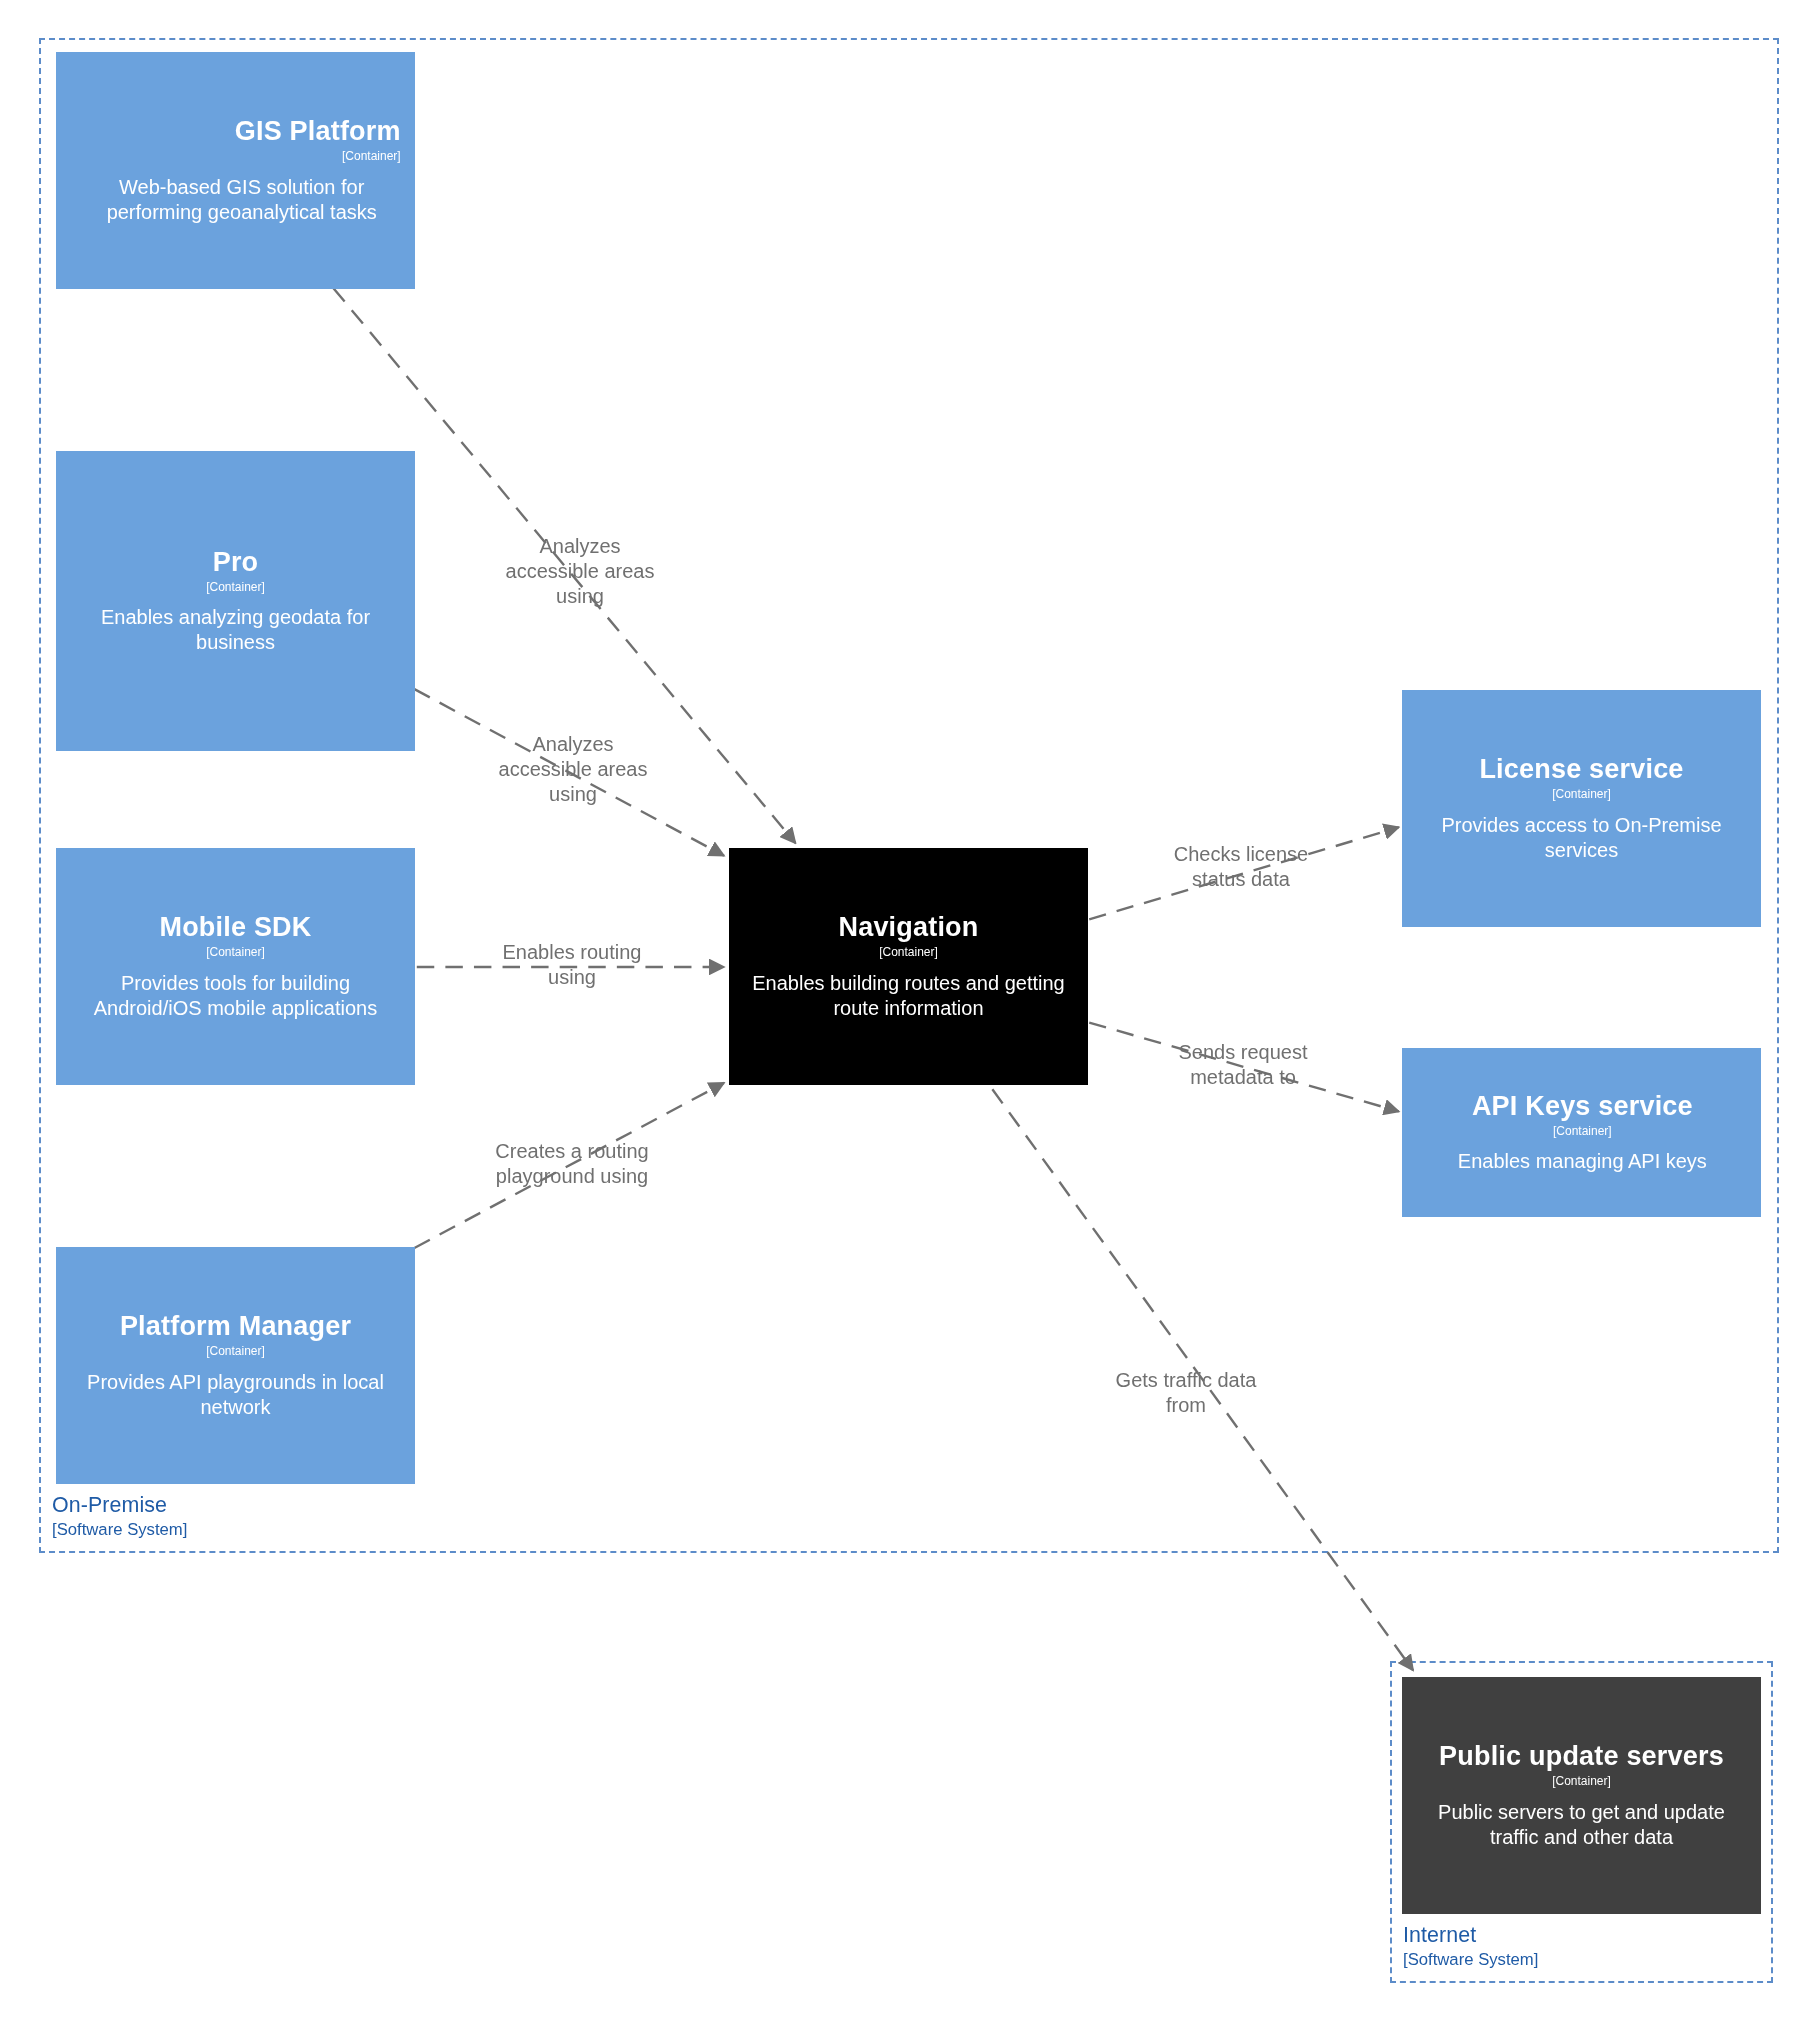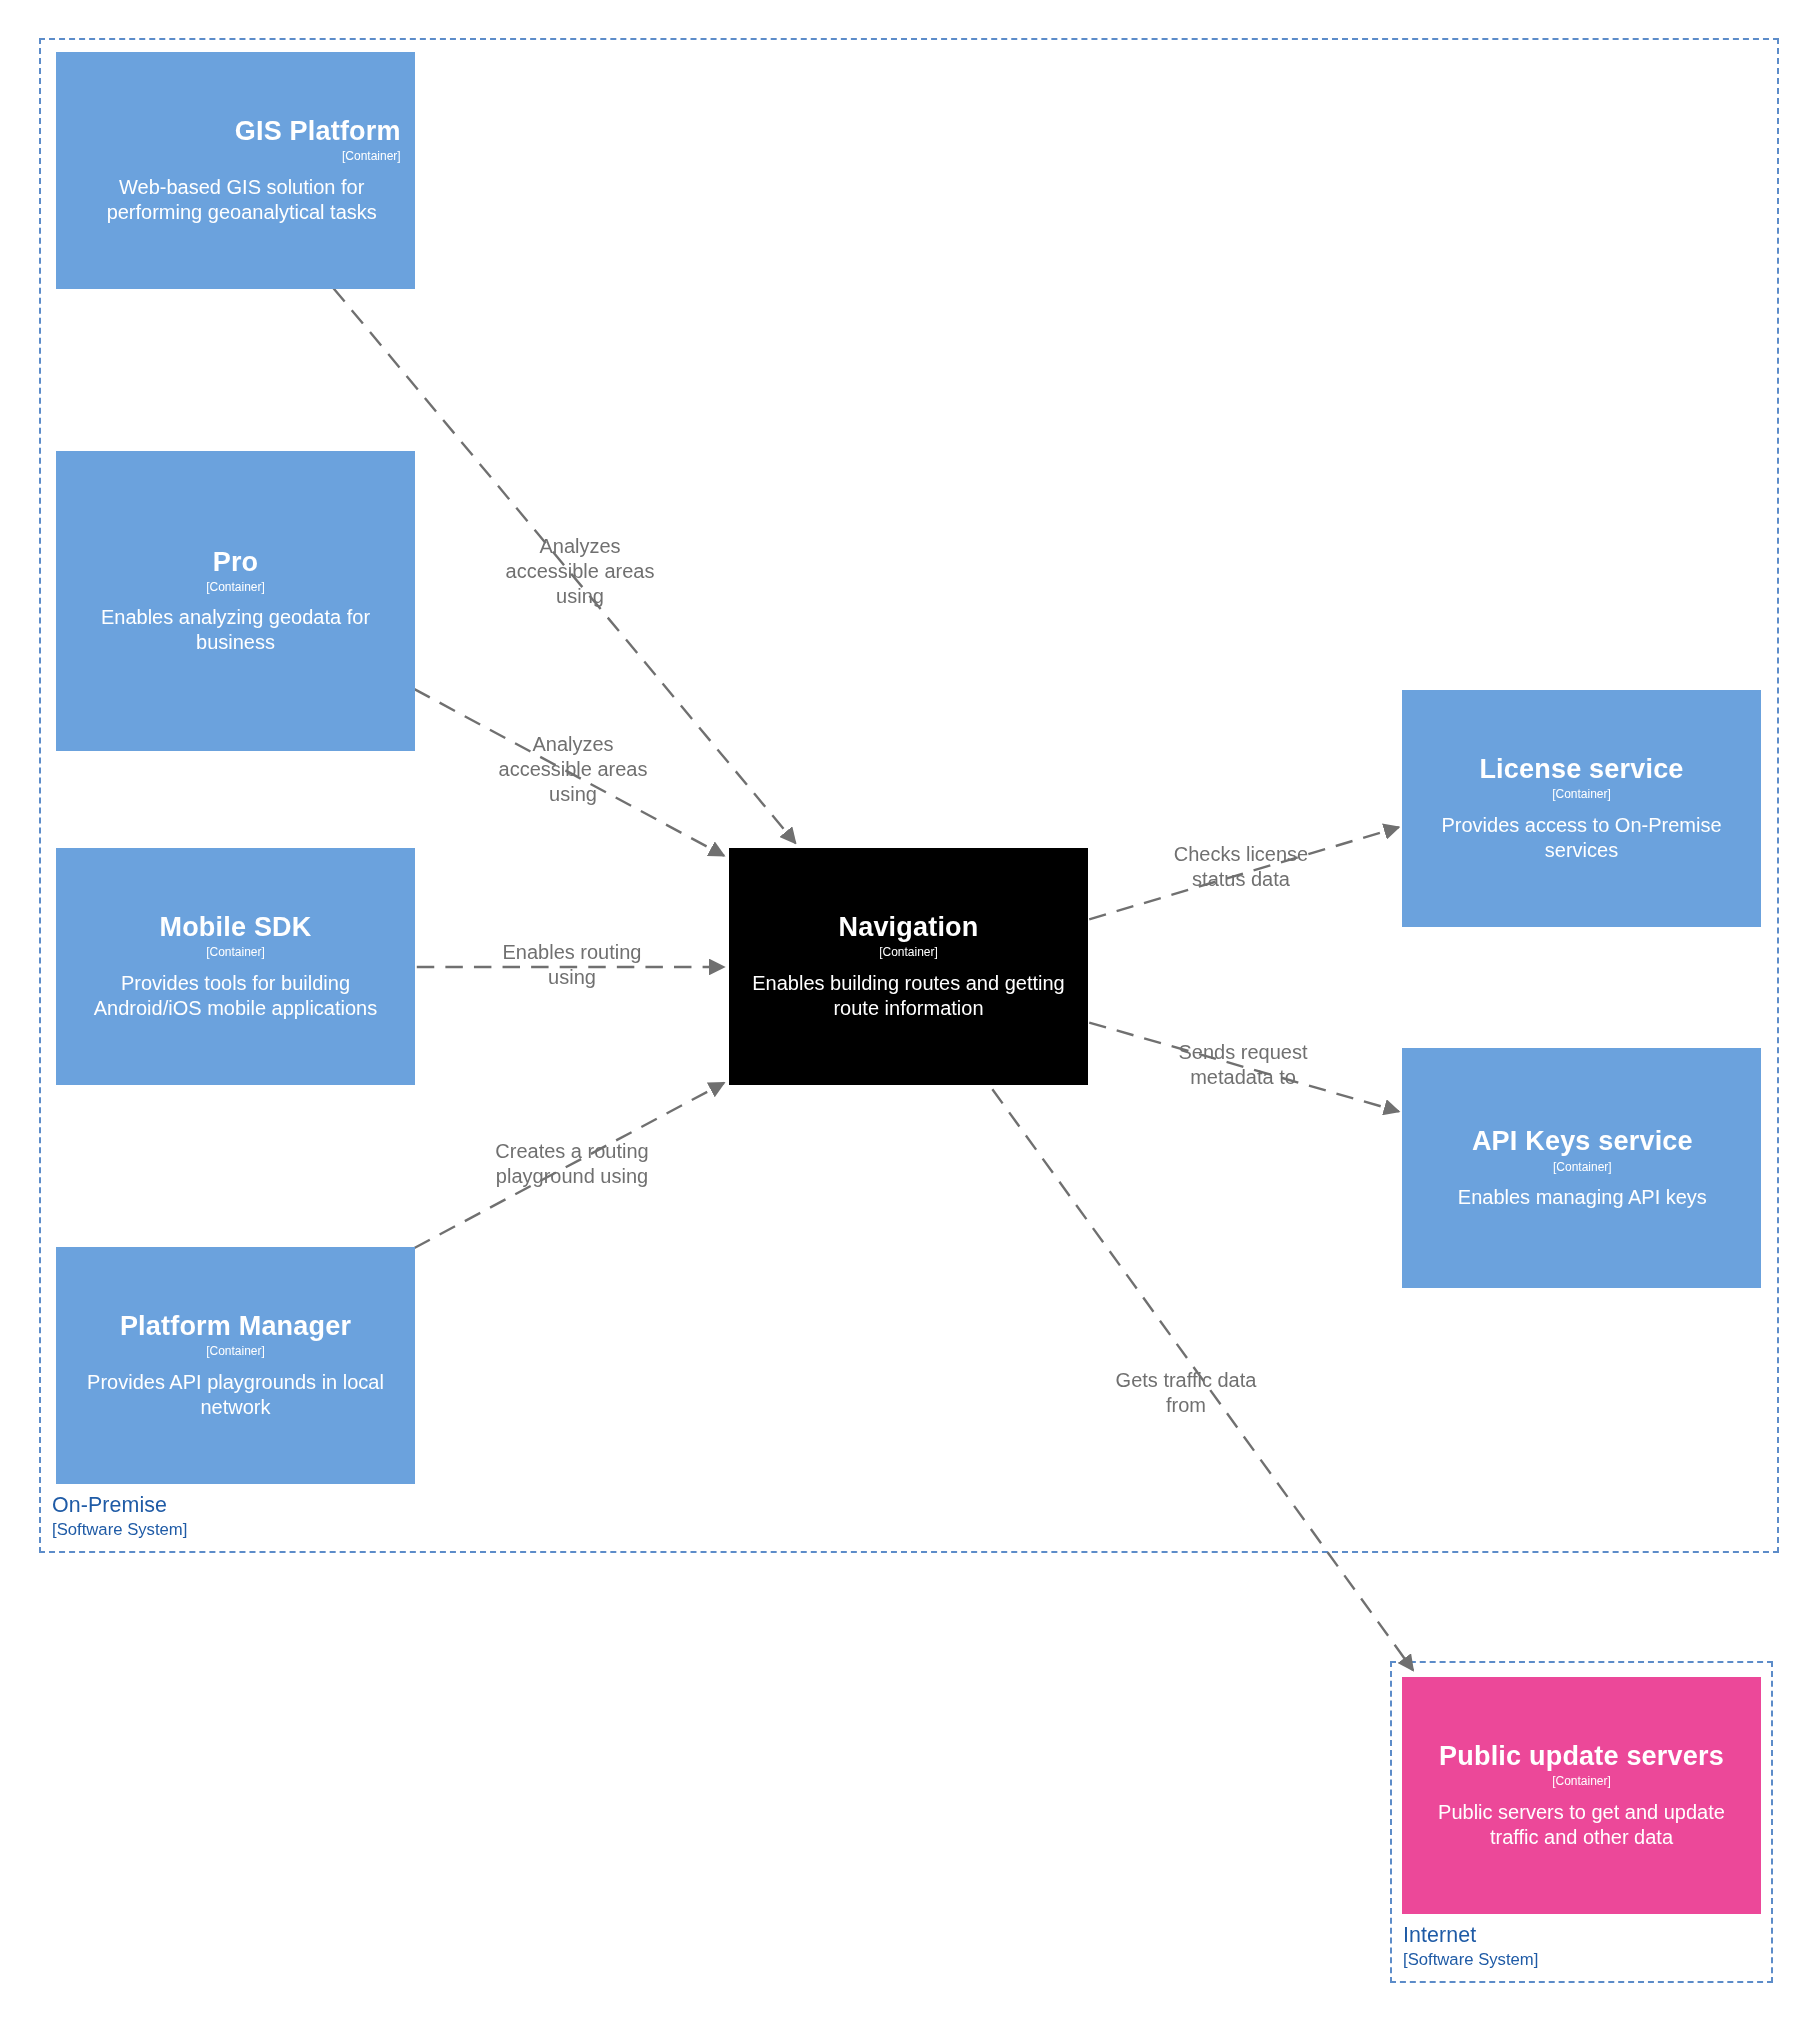--- a/index.html
+++ b/index.html
@@ -75,21 +75,21 @@
   .node-desc {
     font-size: 20px;
     font-weight: 400;
     line-height: 1.26;
     color: #ffffff;
     margin-top: 9.5px;
     max-width: 318px;
   }
   .node.light { background: #6ba2dd; }
   .node.primary { background: #000000; }
-  .node.external { background: #ec4899; justify-content: center; }
+  .node.external { background: #404040; justify-content: center; }
   
   .rel-label {
     position: absolute;
     color: #707070;
     font-size: 20px;
     line-height: 1.26;
     text-align: center;
     white-space: pre-line;
     pointer-events: none;
   }
@@ -173,21 +173,21 @@
     <span class="node-type">[Container]</span>
     <span class="node-desc" style="max-width:334px;">Enables building routes and getting route information</span>
   </div>
 
   <div class="node light" style="left:1402px; top:690px; width:359px; height:237px;">
     <span class="node-title">License service</span>
     <span class="node-type">[Container]</span>
     <span class="node-desc">Provides access to On-Premise services</span>
   </div>
 
-  <div class="node light" style="left:1402px; top:1048px; width:359px; height:240px;padding-left:16px;">
+  <div class="node light" style="left:1402px; top:1048px; width:359px; height:169px;padding-left:16px;">
     <span class="node-title">API Keys service</span>
     <span class="node-type">[Container]</span>
     <span class="node-desc">Enables managing API keys</span>
   </div>
 
   <div class="node external" style="left:1402px; top:1677px; width:359px; height:237px;">
     <span class="node-title">Public update servers</span>
     <span class="node-type">[Container]</span>
     <span class="node-desc">Public servers to get and update traffic and other data</span>
   </div>

